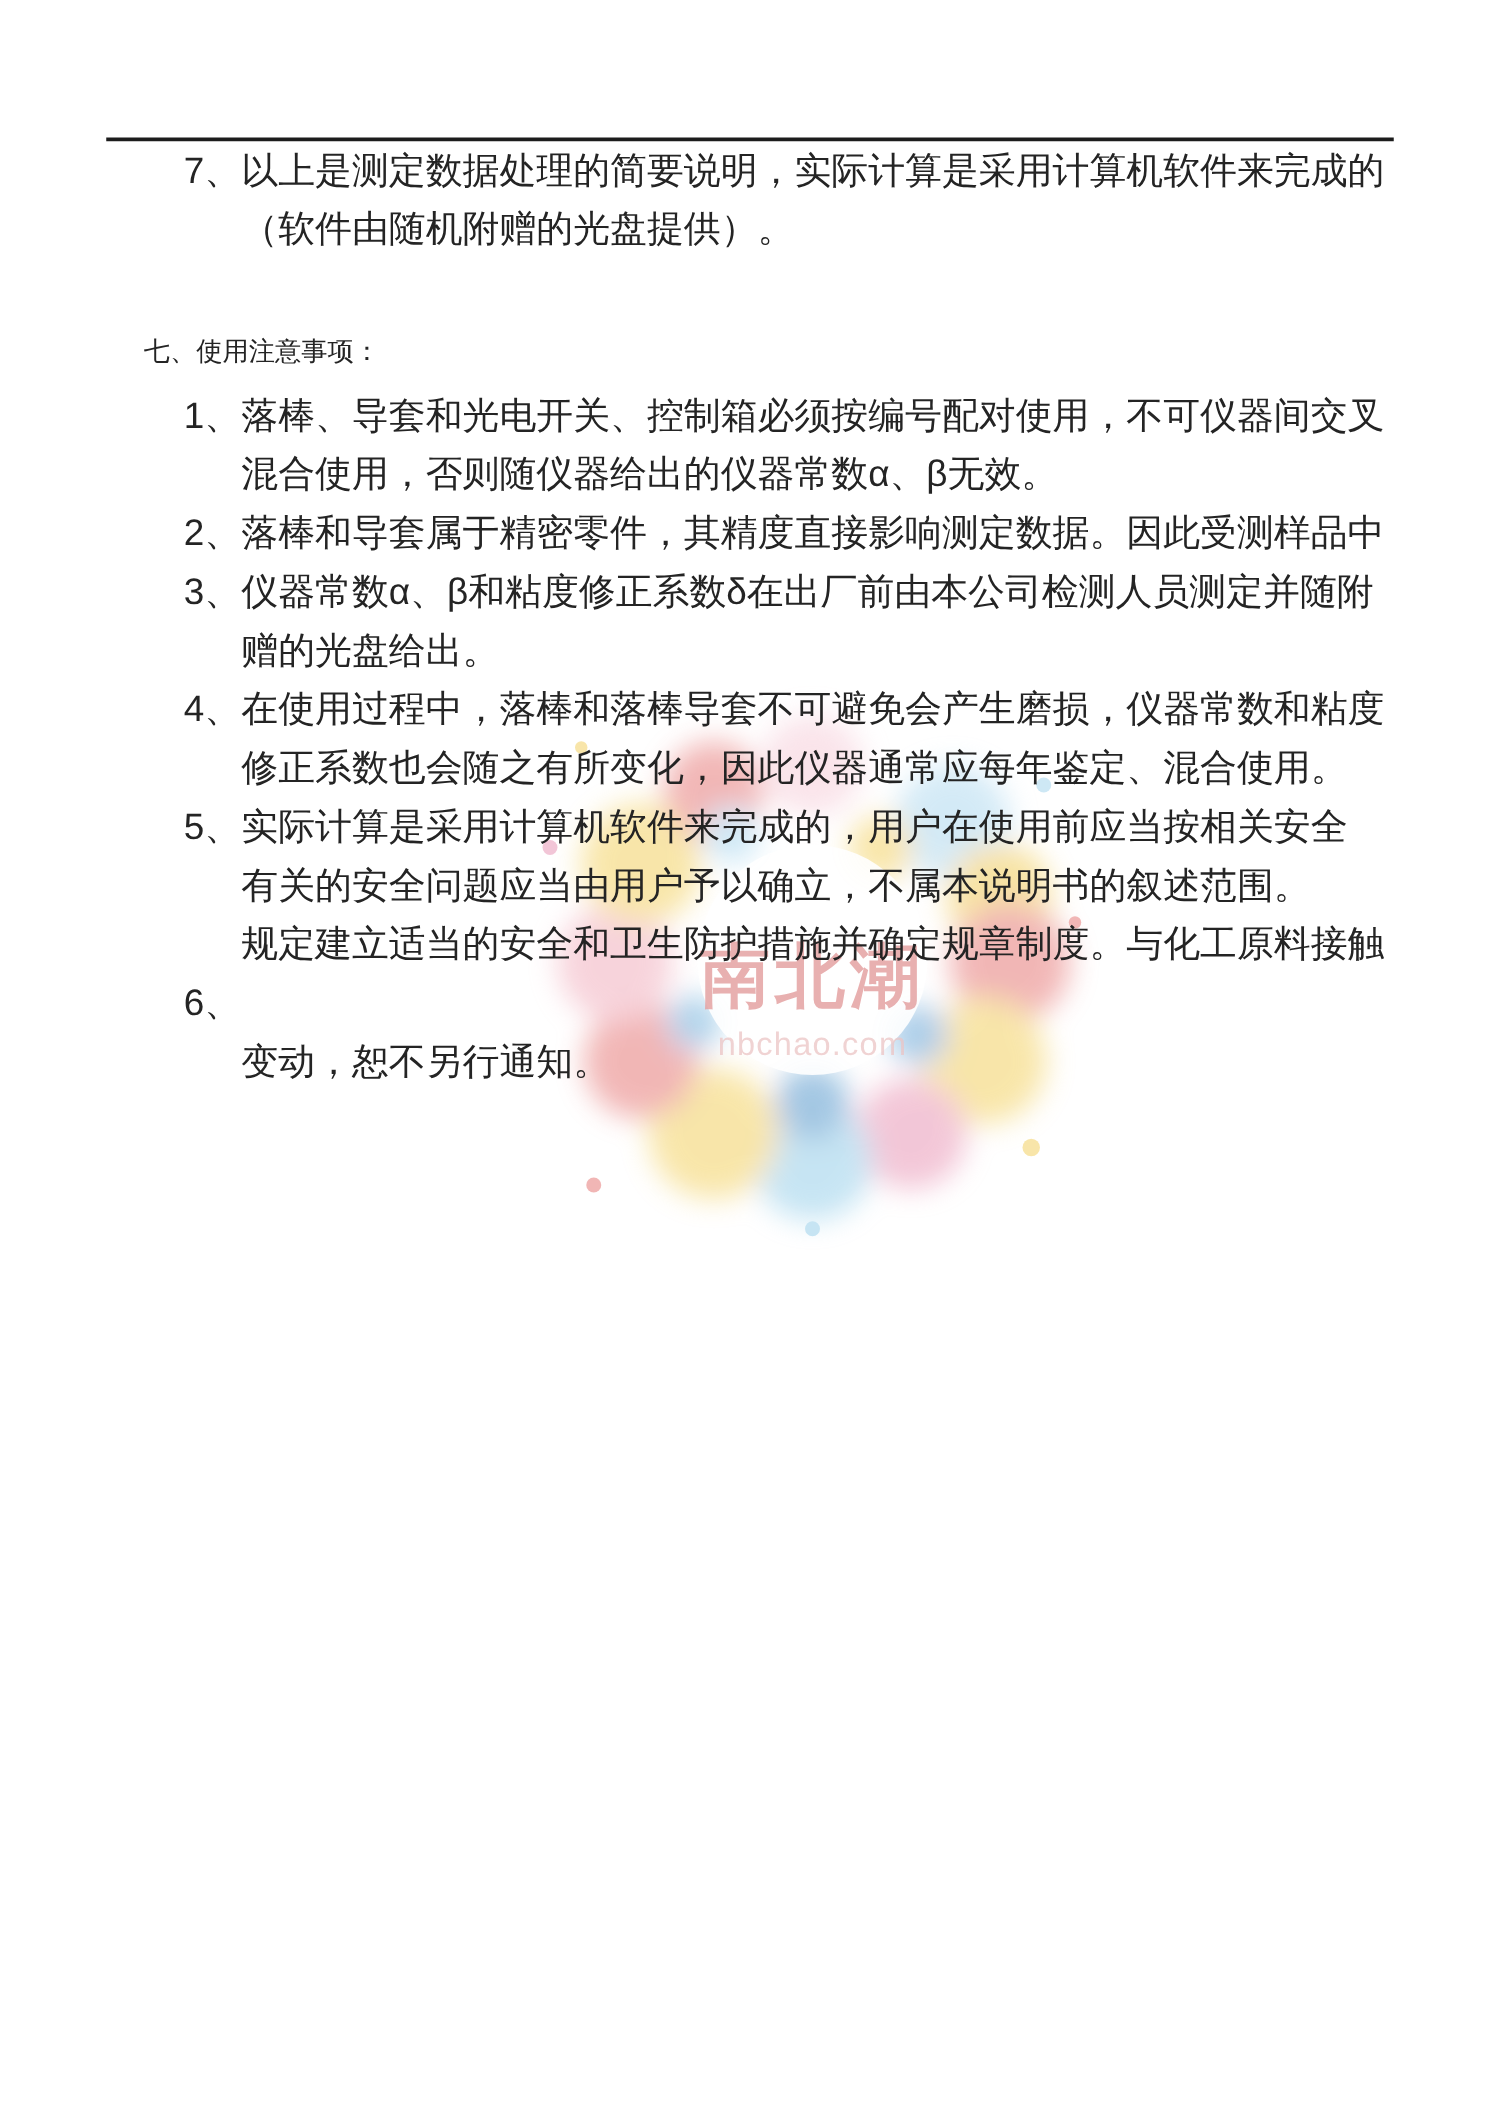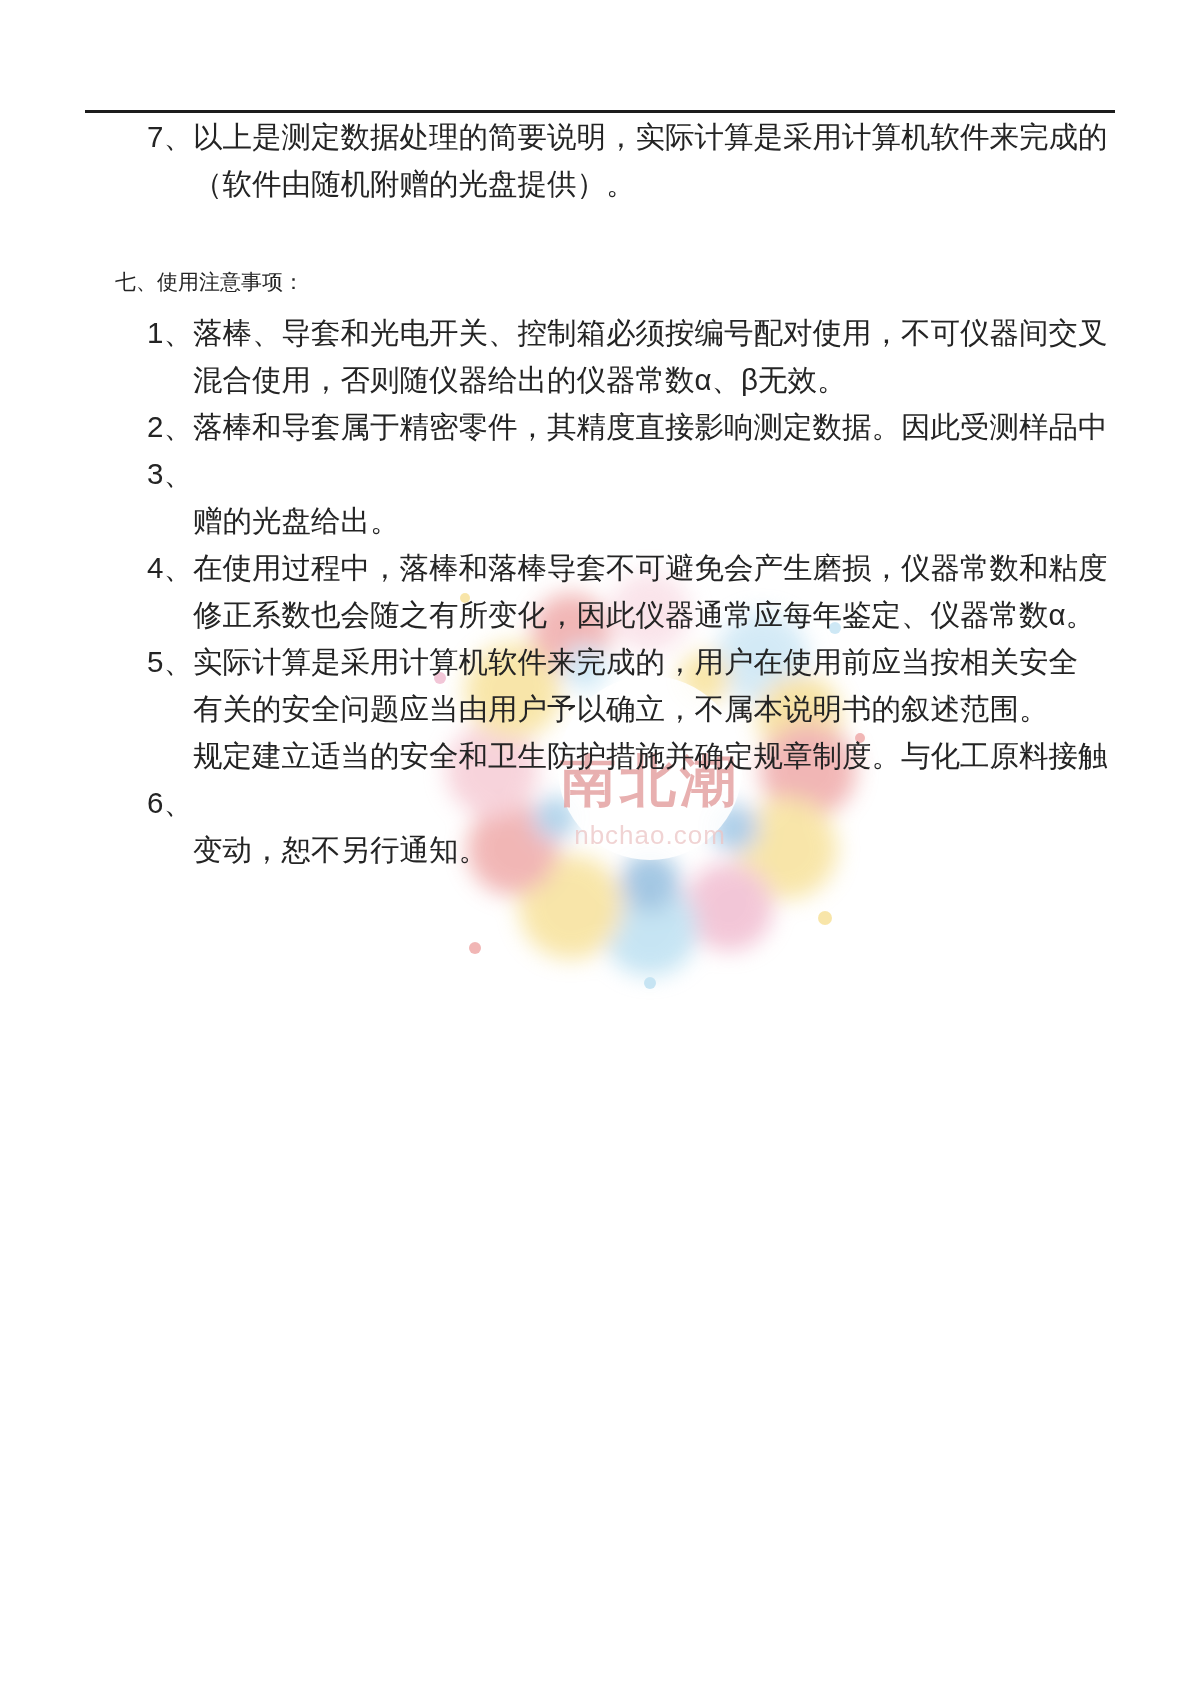--- a/index.html
+++ b/index.html
@@ -129,31 +129,32 @@
       <span>混合使用，否则随仪器给出的仪器常数α、β无效。</span>
     </div>
 
     <div class="line">
       <span class="num">2、</span>
       <span>落棒和导套属于精密零件，其精度直接影响测定数据。因此受测样品中</span>
     </div>
 
     <div class="line">
       <span class="num">3、</span>
+      <span>仪器常数α、β和粘度修正系数δ在出厂前由本公司检测人员测定并随附</span>
     </div>
     <div class="line">
       <span>赠的光盘给出。</span>
     </div>
 
     <div class="line">
       <span class="num">4、</span>
       <span>在使用过程中，落棒和落棒导套不可避免会产生磨损，仪器常数和粘度</span>
     </div>
     <div class="line">
-      <span>修正系数也会随之有所变化，因此仪器通常应每年鉴定、仪器常数α。</span>
+      <span>修正系数也会随之有所变化，因此仪器通常应每年鉴定、混合使用。</span>
     </div>
 
     <div class="line">
       <span class="num">5、</span>
       <span>实际计算是采用计算机软件来完成的，用户在使用前应当按相关安全</span>
     </div>
     <div class="line">
       <span>有关的安全问题应当由用户予以确立，不属本说明书的叙述范围。</span>
     </div>
     <div class="line">

